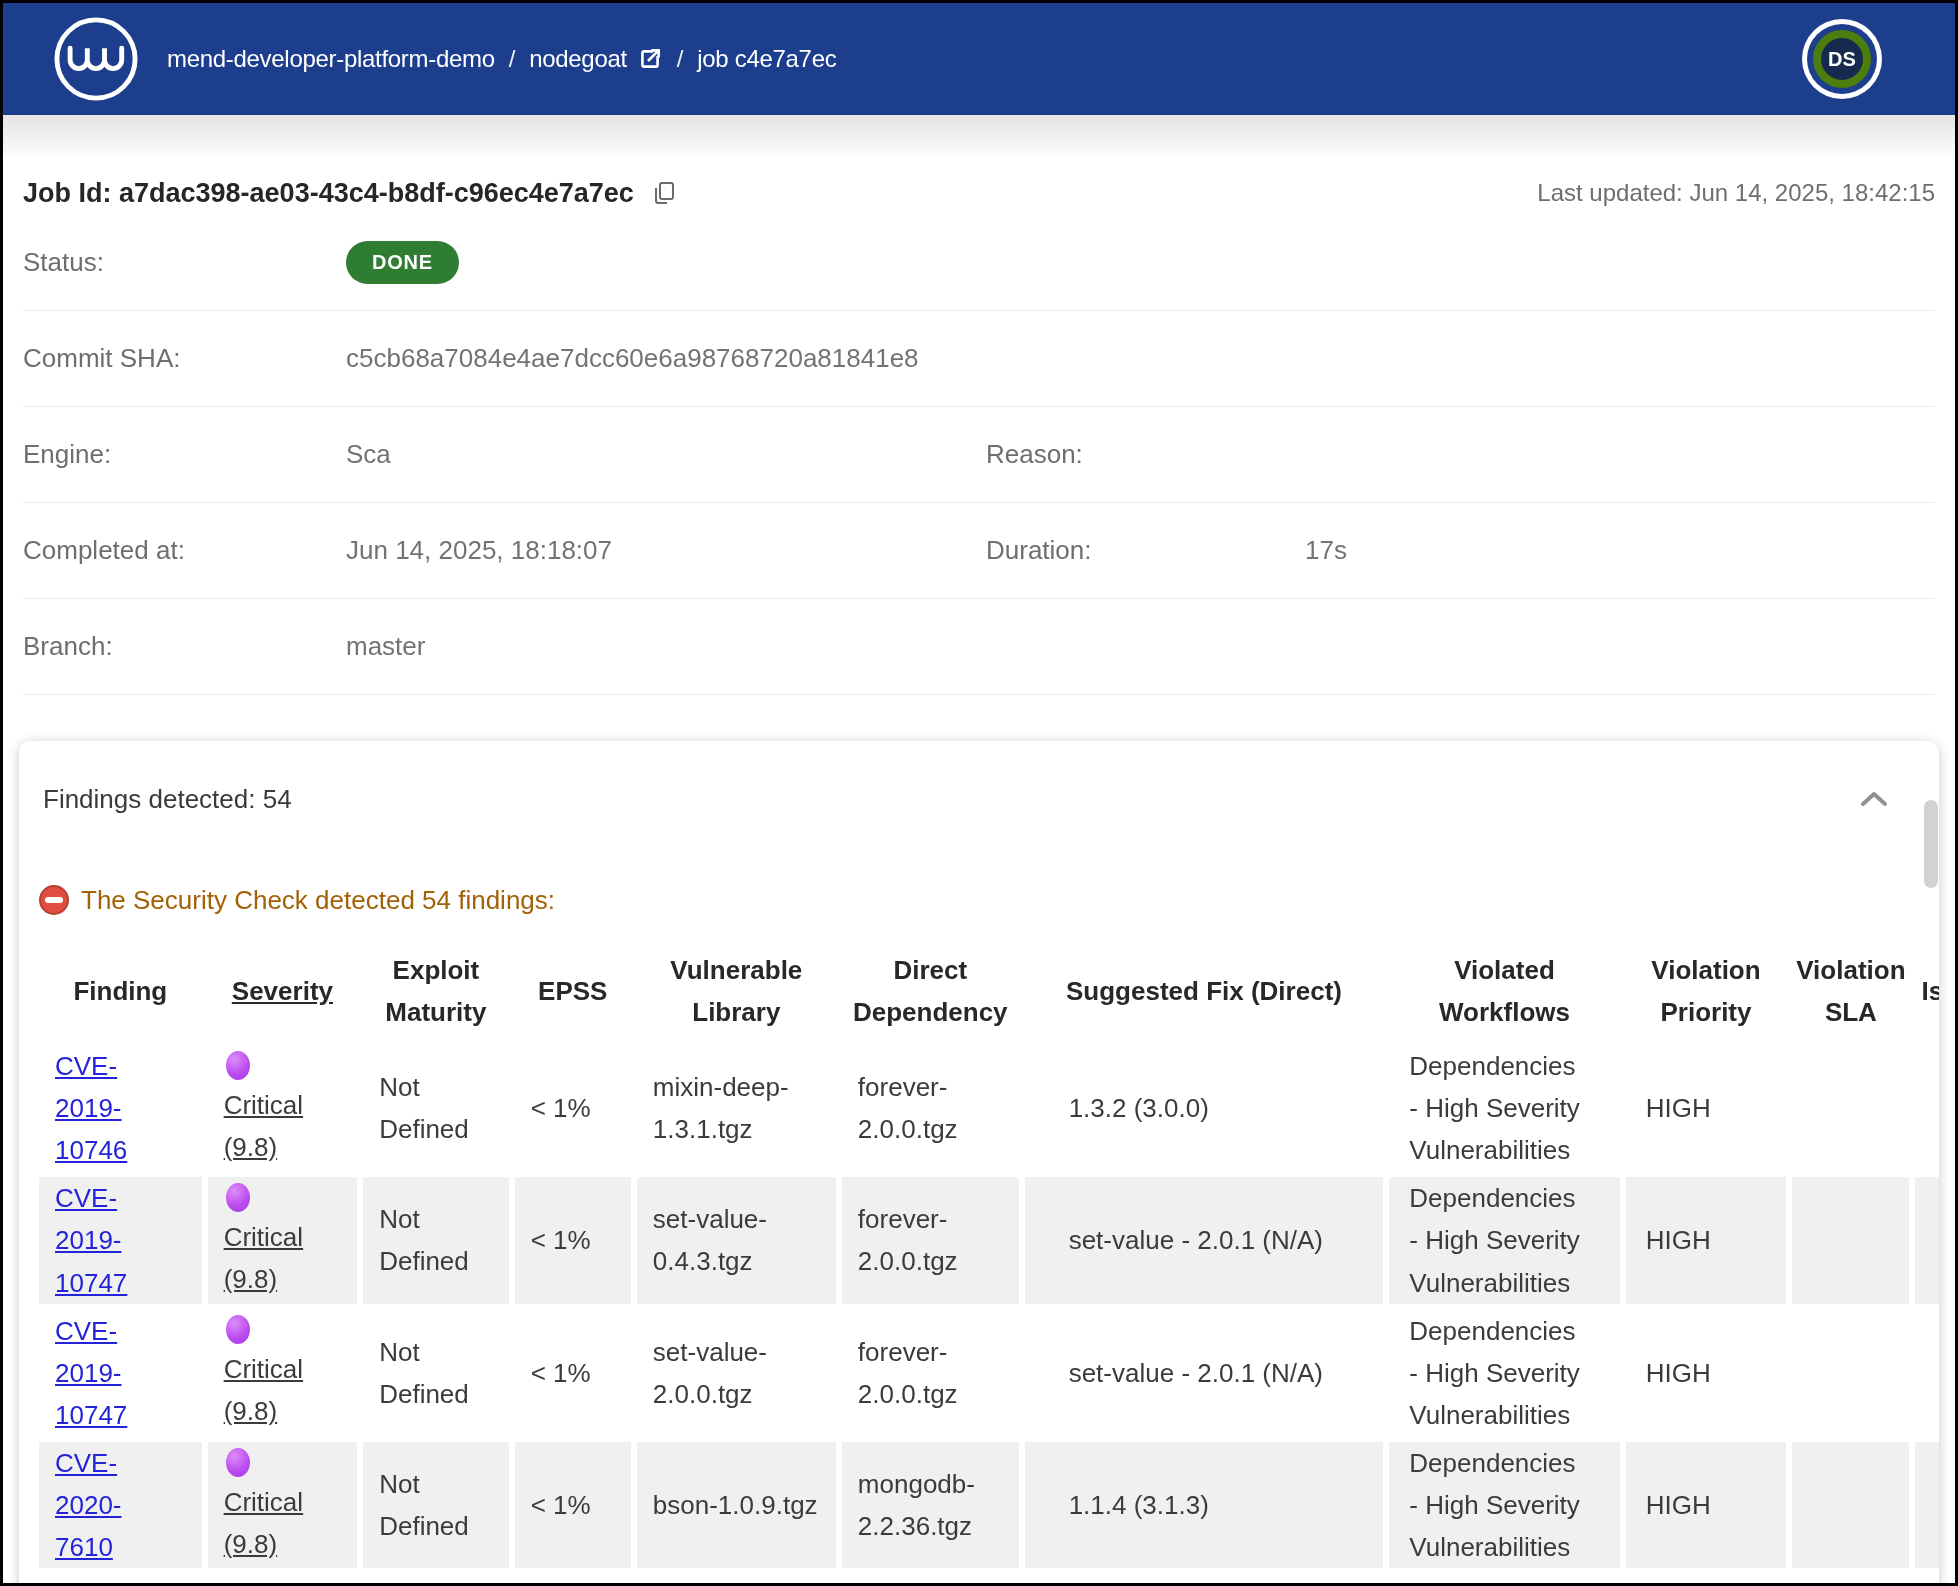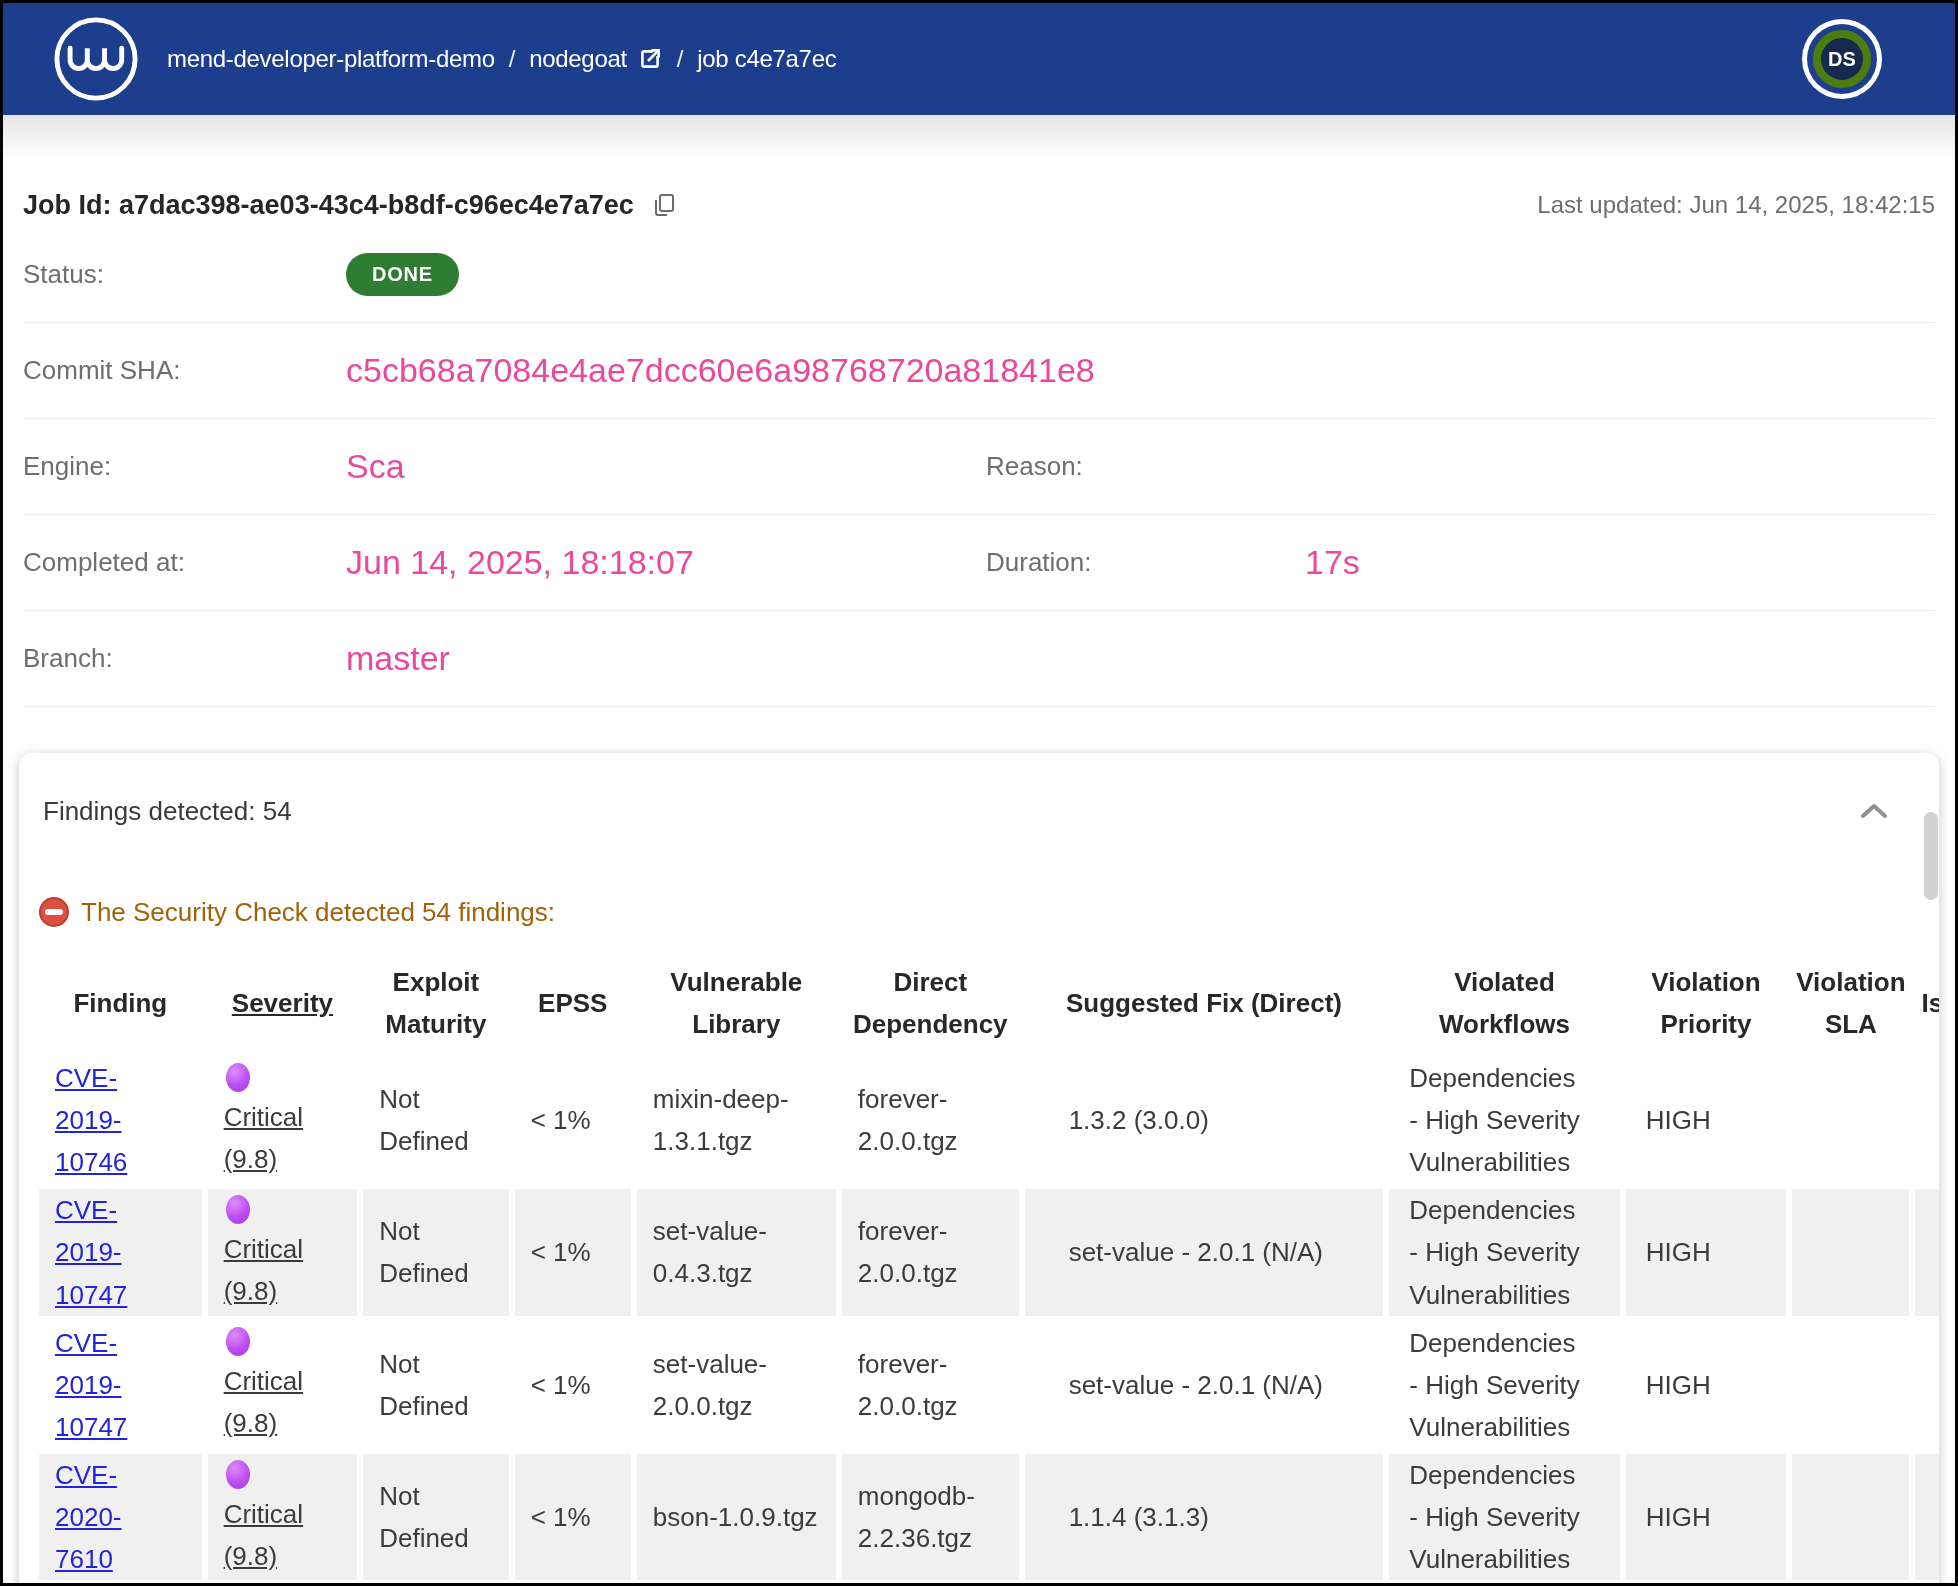--- a/index.html
+++ b/index.html
@@ -47,39 +47,39 @@
     display: flex; align-items: center; justify-content: center;
     cursor: pointer;
     margin-right: 14px;
   }
 
   .top-fade { height: 42px; background: linear-gradient(#e4e4e4, #fdfdfd); }
 
   
   .content { padding: 0 20px; }
   .job-header-row {
-    margin-top: 26px;
+    margin-top: 14px;
     display: flex; align-items: center; justify-content: space-between;
     height: 44px;
   }
   .job-id-wrap { display: inline-flex; align-items: center; gap: 16px; }
   .job-id { font-size: 27px; font-weight: bold; color: #262626; }
   .copy-btn { width: 28px; height: 28px; cursor: pointer; display: inline-block; }
   .last-updated { font-size: 24px; color: #6e6e6e; }
 
   .detail-row {
     min-height: 96px;
     display: grid;
     grid-template-columns: 323px 640px 319px 1fr;
     align-items: center;
     border-bottom: 1px solid #ebebeb;
   }
   .detail-row:first-of-type { border-top: none; }
   .dlabel { font-size: 26px; color: #6e6e6e; }
-  .dvalue { font-size: 34px; color: #ec4899; }
+  .dvalue { font-size: 26px; color: #737373; }
   .status-badge {
     display: inline-block;
     background: var(--status_done_bg, #2e7d32);
     color: #ffffff;
     font-size: 20px;
     font-weight: bold;
     letter-spacing: 0.8px;
     padding: 10px 26px;
     border-radius: 24px;
   }

